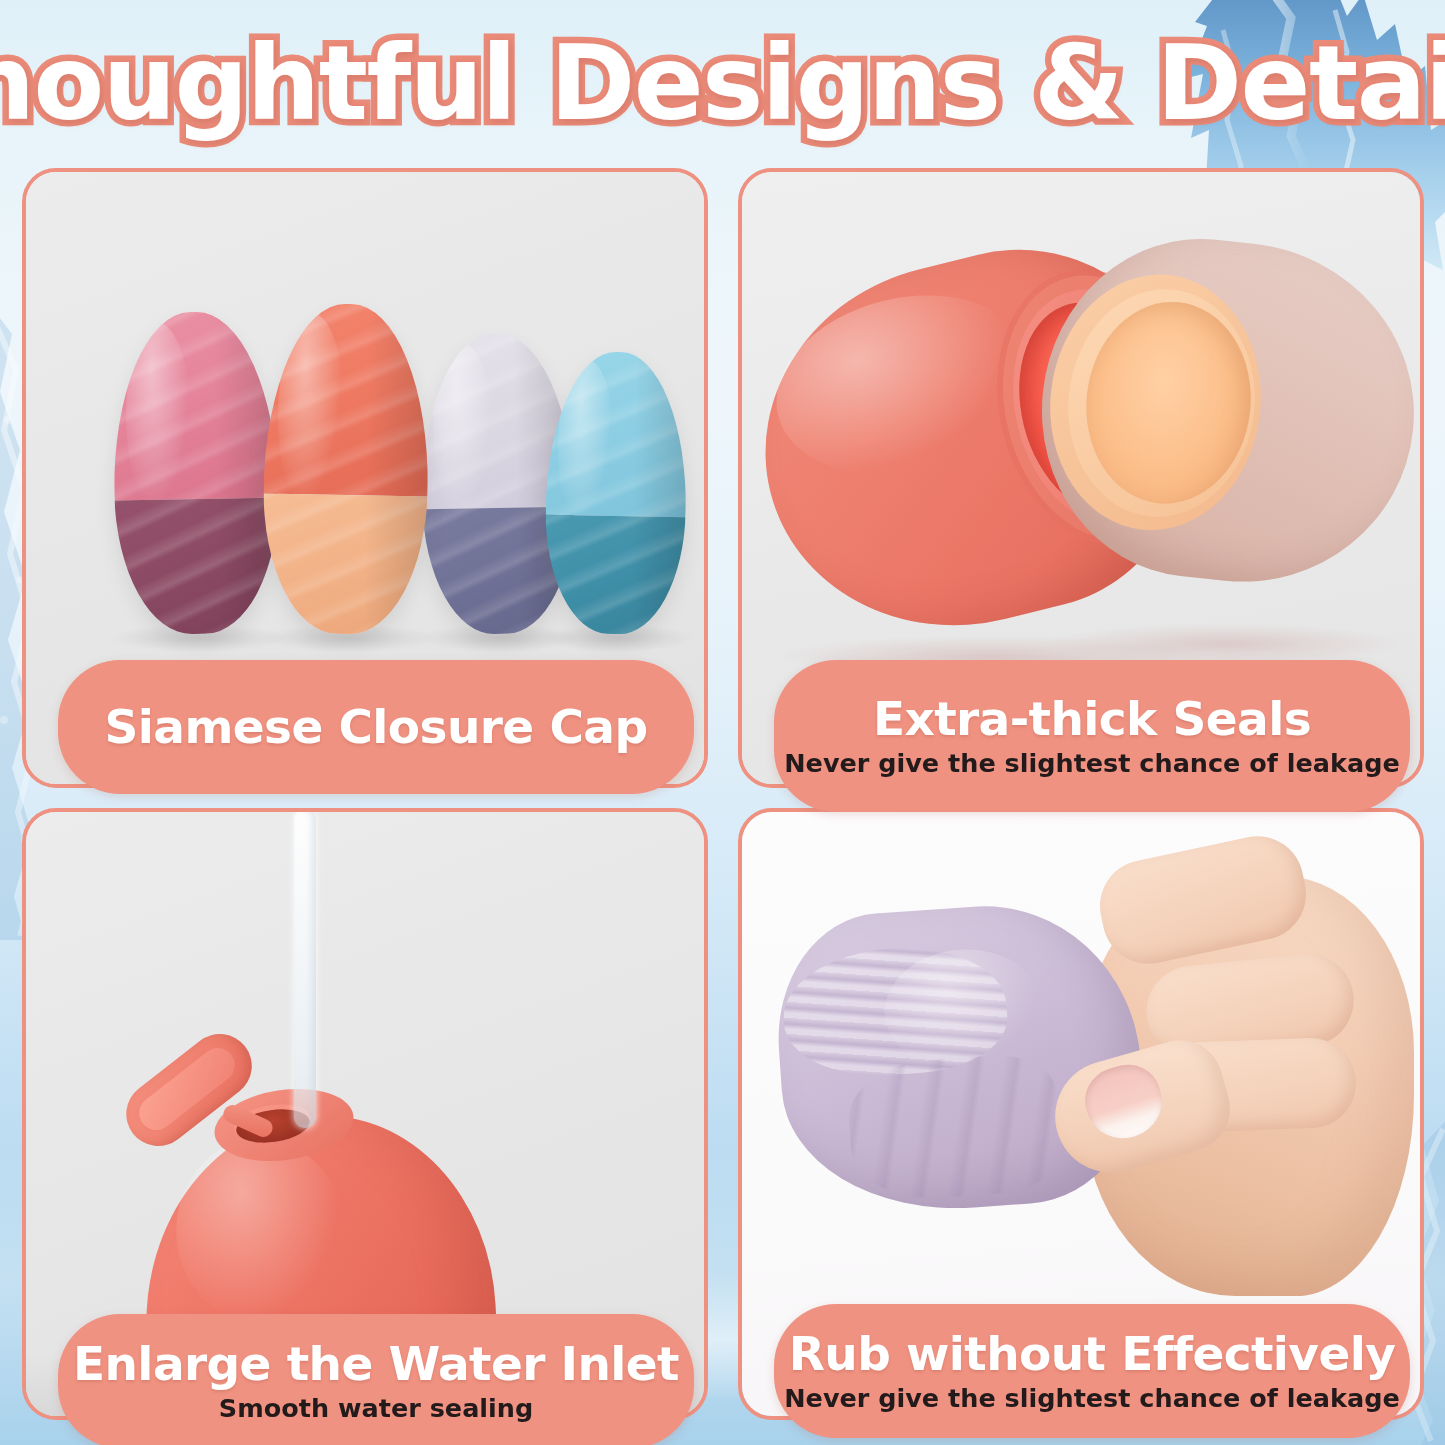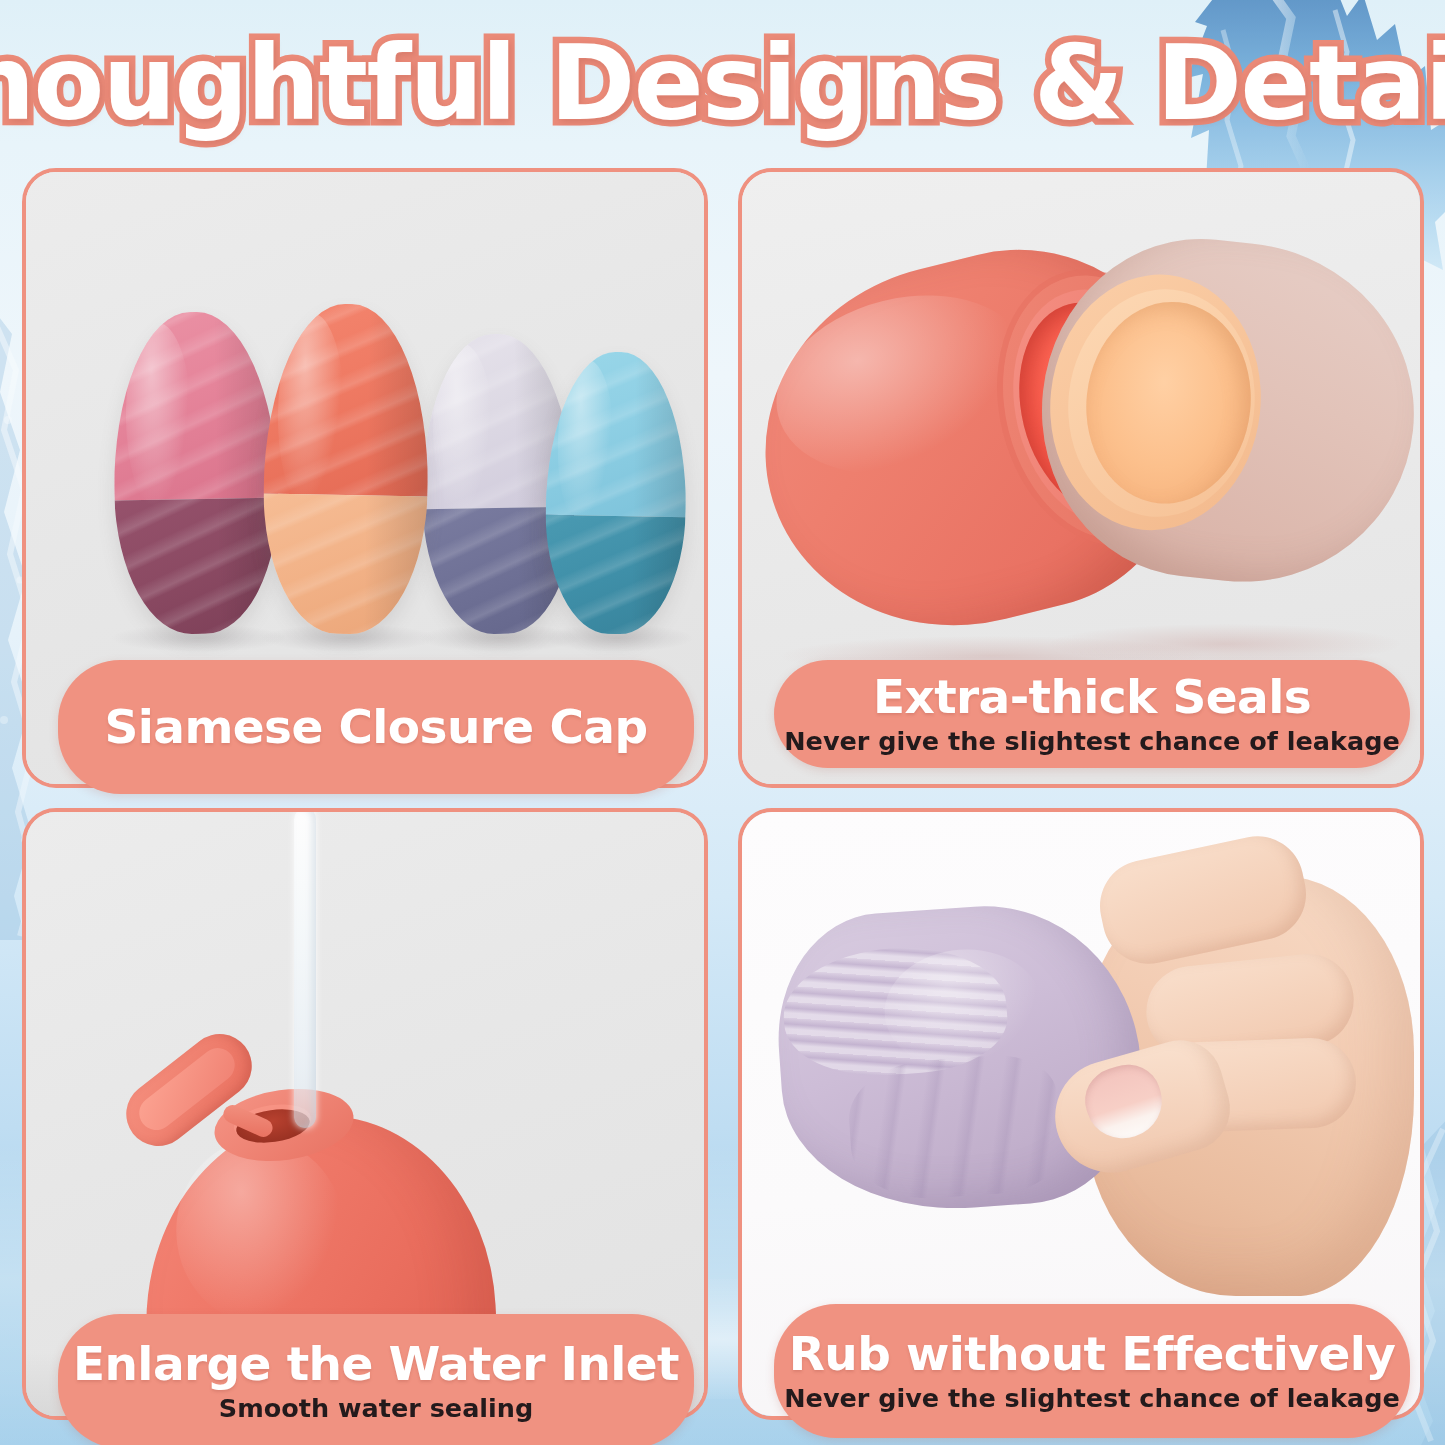--- a/index.html
+++ b/index.html
@@ -106,21 +106,21 @@
     background: #f09281;
     border-radius: 62px;
     display: flex;
     flex-direction: column;
     align-items: center;
     justify-content: center;
     box-shadow: 0 3px 10px rgba(170,90,75,.18);
     z-index: 6;
   }
   #pill-cap   { left: 58px;  top: 660px;  width: 636px; height: 134px; }
-  #pill-seals { left: 774px; top: 660px;  width: 636px; height: 108px; }
+  #pill-seals { left: 774px; top: 660px;  width: 636px; height: 152px; }
   #pill-inlet { left: 58px;  top: 1304px; width: 636px; height: 134px; margin-top: 10px; }
   #pill-rub   { left: 774px; top: 1304px; width: 636px; height: 134px; }
 
   .pill-title {
     font-family: "DejaVu Sans", sans-serif;
     font-weight: 700;
     font-size: 47px;
     color: #ffffff;
     line-height: 1.02;
     letter-spacing: -0.6px;

